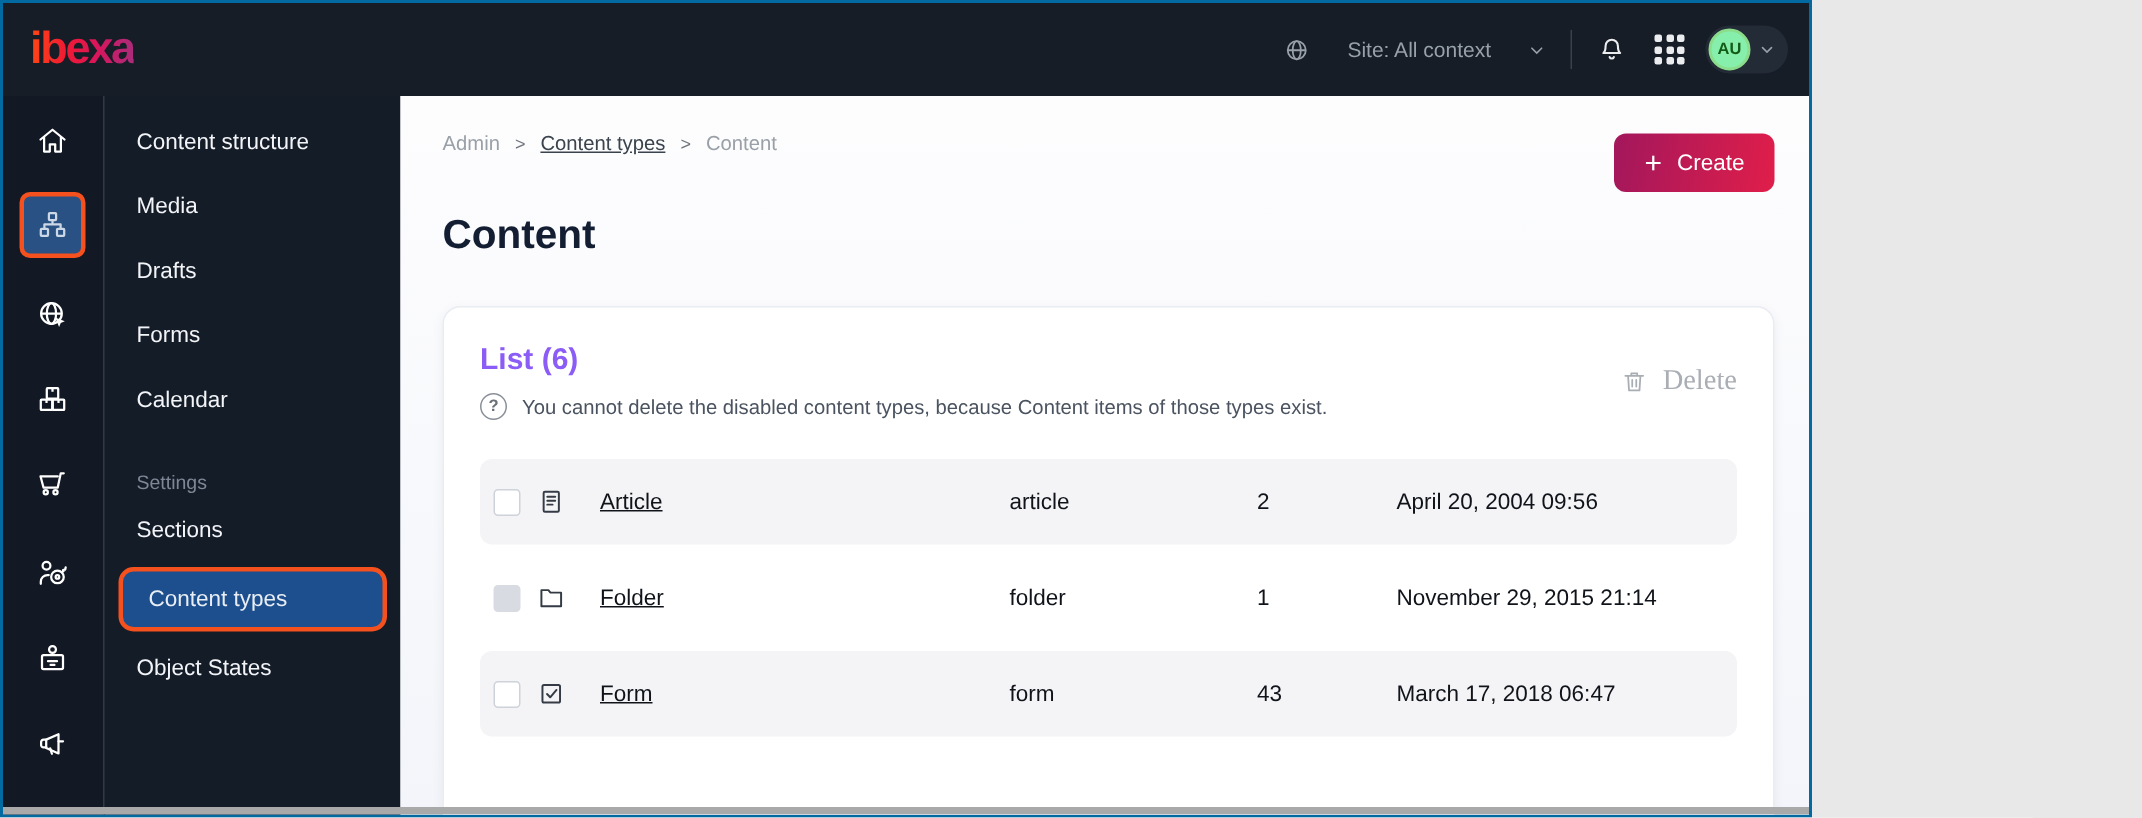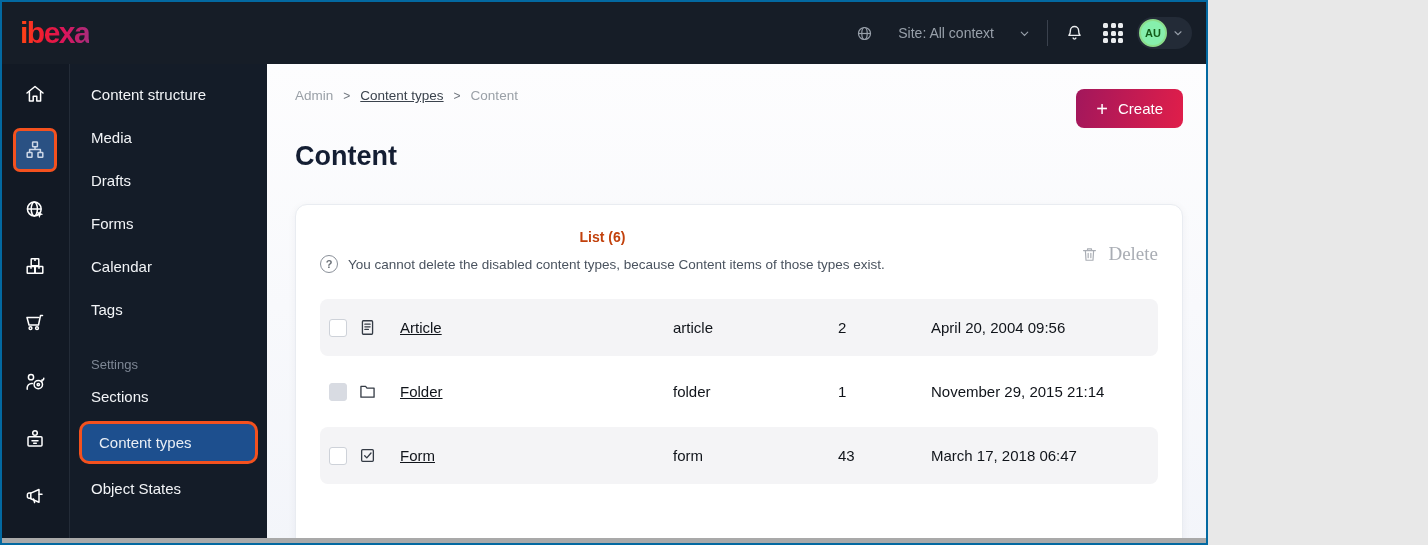--- a/index.html
+++ b/index.html
@@ -61,21 +61,21 @@
                 border:none; border-radius:8px; cursor:pointer;
                 background:linear-gradient(100deg,#a2175c 0%,#e01e4a 100%);
                 color:#fff; font-size:15px; font-family:inherit;
                 display:flex; align-items:center; gap:10px; }
   .create-btn .plus { font-size:20px; font-weight:300; line-height:1; }
 
   
   .card { margin-top:32px; background:#fff; border:1px solid #e9ecf1; border-radius:12px;
           box-shadow:0 2px 8px rgba(20,30,50,.05); padding:24px 24px 20px; height:420px; }
   .card-head { display:flex; justify-content:space-between; align-items:flex-start; }
-  .list-title { font-size:14px; font-weight:bold; color:#c2410c;text-align:center; }
+  .list-title { font-size:20px; font-weight:bold; color:#8b5cf6; }
   .info-line { display:flex; align-items:center; gap:10px; margin-top:10px; color:#4a535f; font-size:13.5px; }
   .help-ic { width:18px; height:18px; border:1.3px solid #8a9099; border-radius:50%; color:#6a7077;
              font-size:11px; font-weight:bold; display:flex; align-items:center; justify-content:center; flex:none; cursor:pointer; }
   .delete-btn { margin-top:14px; display:flex; align-items:center; gap:9px; background:none; border:none;
                 color:#a9adb4; font-size:19px; font-family:Liberation Serif, serif; cursor:pointer;justify-content:center; }
 
   
   .tbl { margin-top:26px; }
   .tgrid { display:grid; grid-template-columns:36px 32px 273px 165px 93px 290px 1fr; align-items:center; }
   .thead { height:38px; border-bottom:1px solid #eef0f3; }
@@ -246,21 +246,20 @@
         </span>
       </div>
     </div>
 
     <div class="menu">
       <div class="menu-item">Content structure</div>
       <div class="menu-item">Media</div>
       <div class="menu-item">Drafts</div>
       <div class="menu-item">Forms</div>
       <div class="menu-item">Calendar</div>
-      <div class="menu-item">Tags</div>
       <div class="menu-section">Settings</div>
       <div class="menu-item">Sections</div>
       <div class="menu-item active">Content types</div>
       <div class="menu-item">Object States</div>
     </div>
 
     <div class="main">
 
       <div class="breadcrumb">
         <span>Admin</span>

